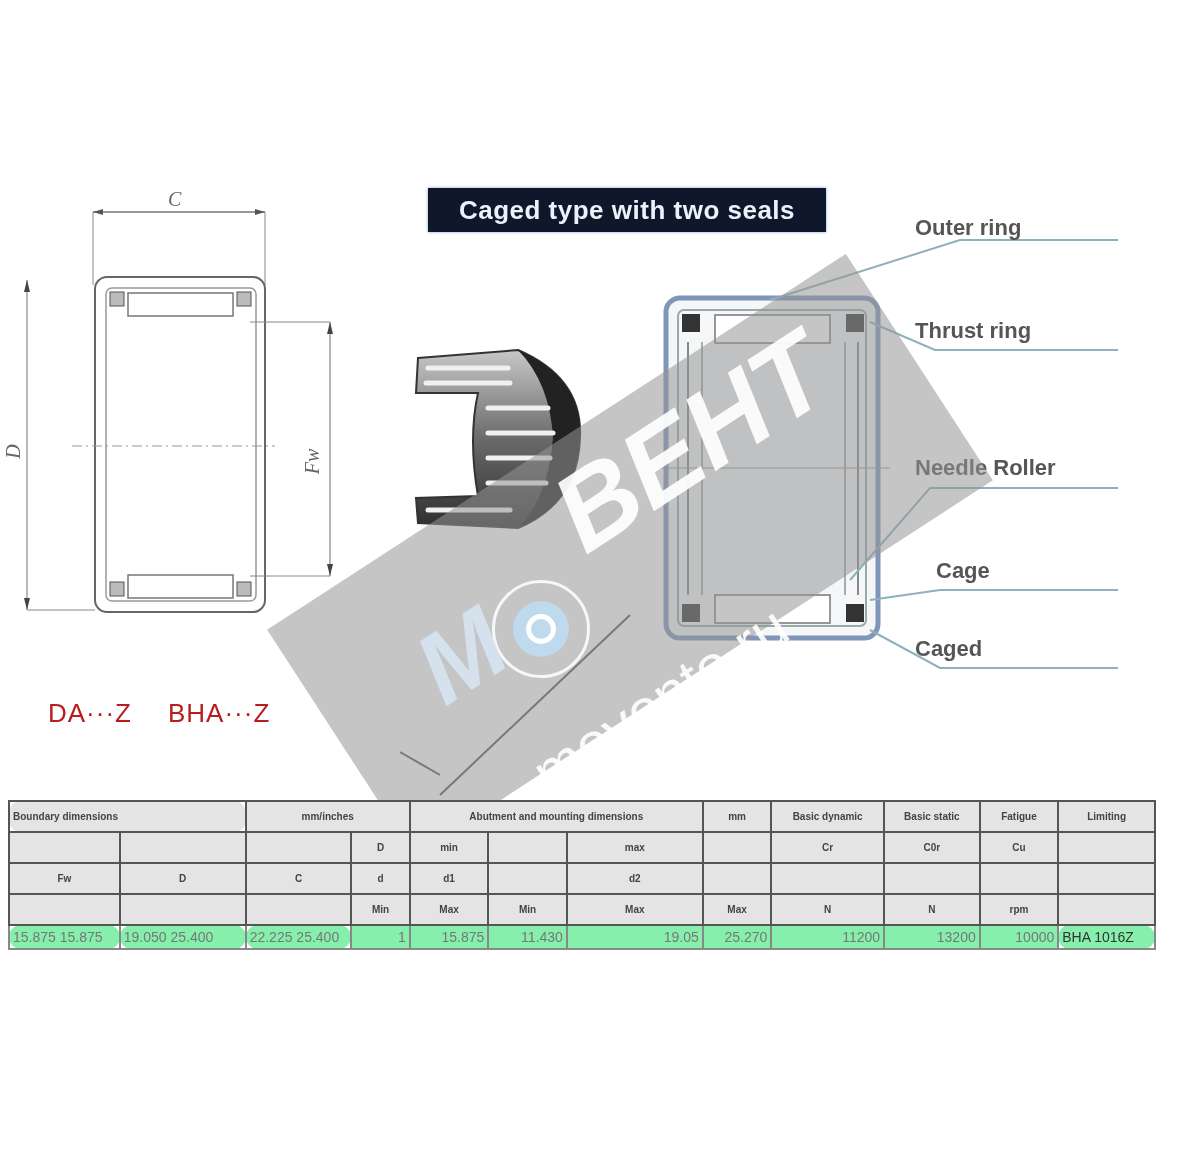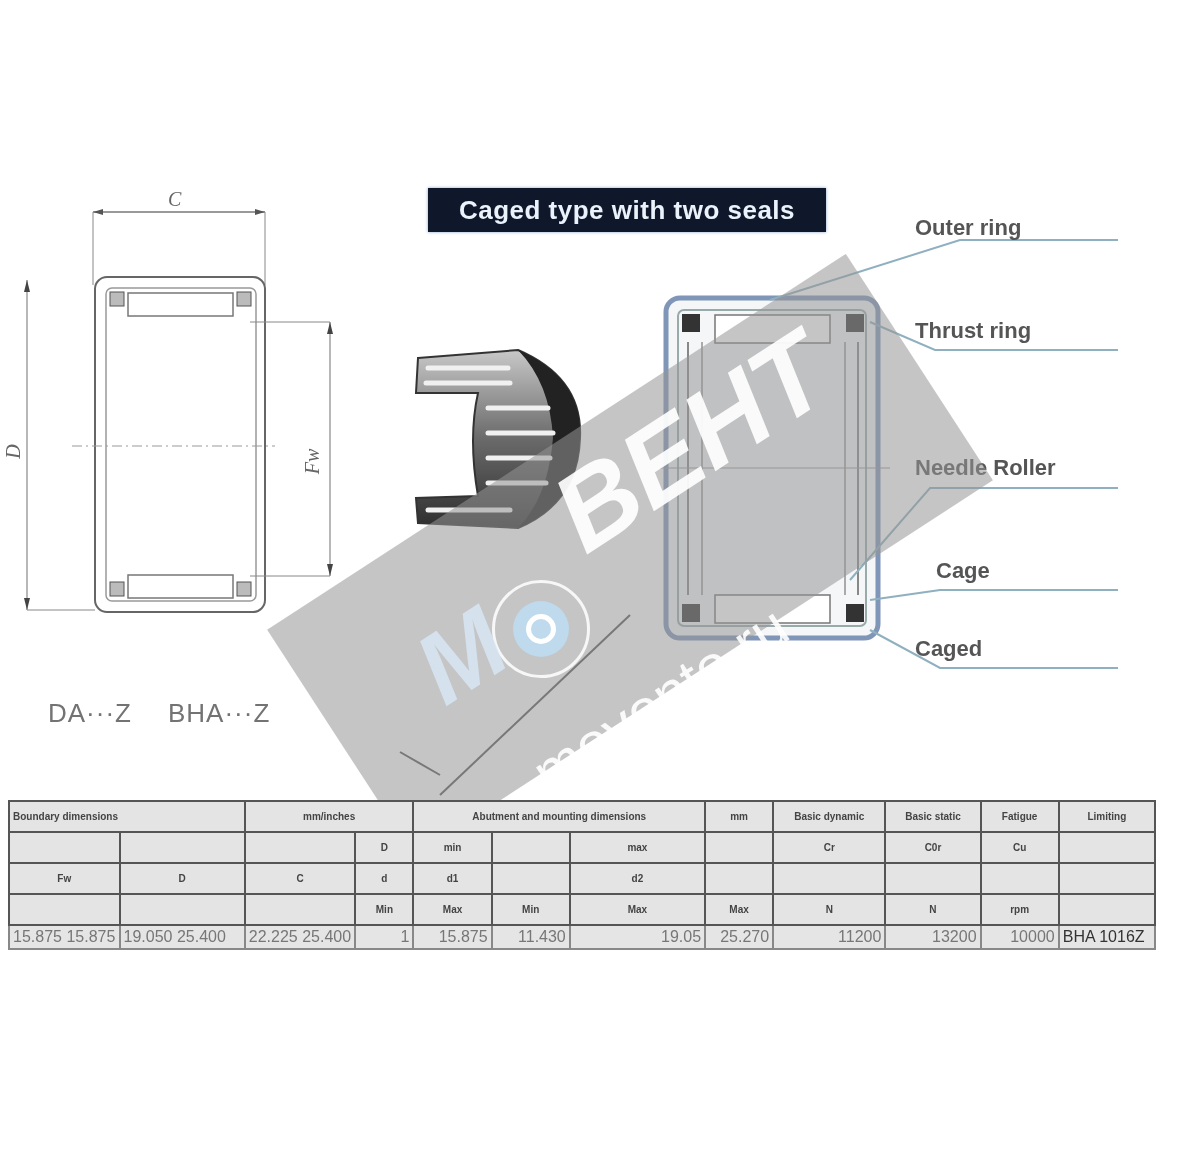--- a/index.html
+++ b/index.html
@@ -15,32 +15,32 @@
     display:flex; align-items:center; justify-content:center;
     box-shadow:0 0 3px #7fa4d0; letter-spacing:0.5px;
   }
   
   .part-label {
     font-size:22px; color:#555; text-align:left; width:200px;
     font-weight:bold;
   }
   
   .dim-text { font-family:"Liberation Serif", serif; font-style:italic; color:#666; font-size:20px; }
-  .model-label { font-size:26px; color:#737373; letter-spacing:1px; }
+  .model-label { font-size:26px; color:#b91c1c; letter-spacing:1px; }
   
   table.spec {
     position:absolute; left:8px; top:800px; border-collapse:collapse;
     font-size:10px; color:#444; width:1148px;
   }
   table.spec td {
     border:2px solid #555; background:#e4e4e4; height:29px; text-align:center;
     padding:0 3px; white-space:nowrap; overflow:hidden; font-weight:bold;
   }
-  table.spec tr.datarow td { background:#e5e5e5; height:22px; border-color:#888; font-weight:normal; color:#777; font-size:16px; }
-  table.spec td.left { text-align:left; }
+  table.spec tr.datarow td { background:#86efac; height:22px; border-color:#888; font-weight:normal; color:#777; font-size:14px; }
+  table.spec td.left { text-align:left;border-radius:12px; }
   table.spec td.right { text-align:right; }
   
   .wm-band {
     left:285px; top:420px; width:690px; height:270px;
     background:rgba(150,150,150,0.55);
     transform:rotate(-33deg); transform-origin:50% 50%;
   }
   .wm-text {
     left:530px; top:470px; font-size:110px; font-weight:bold; font-style:italic;
     color:rgba(255,255,255,0.92); transform:rotate(-33deg); transform-origin:0 0;

